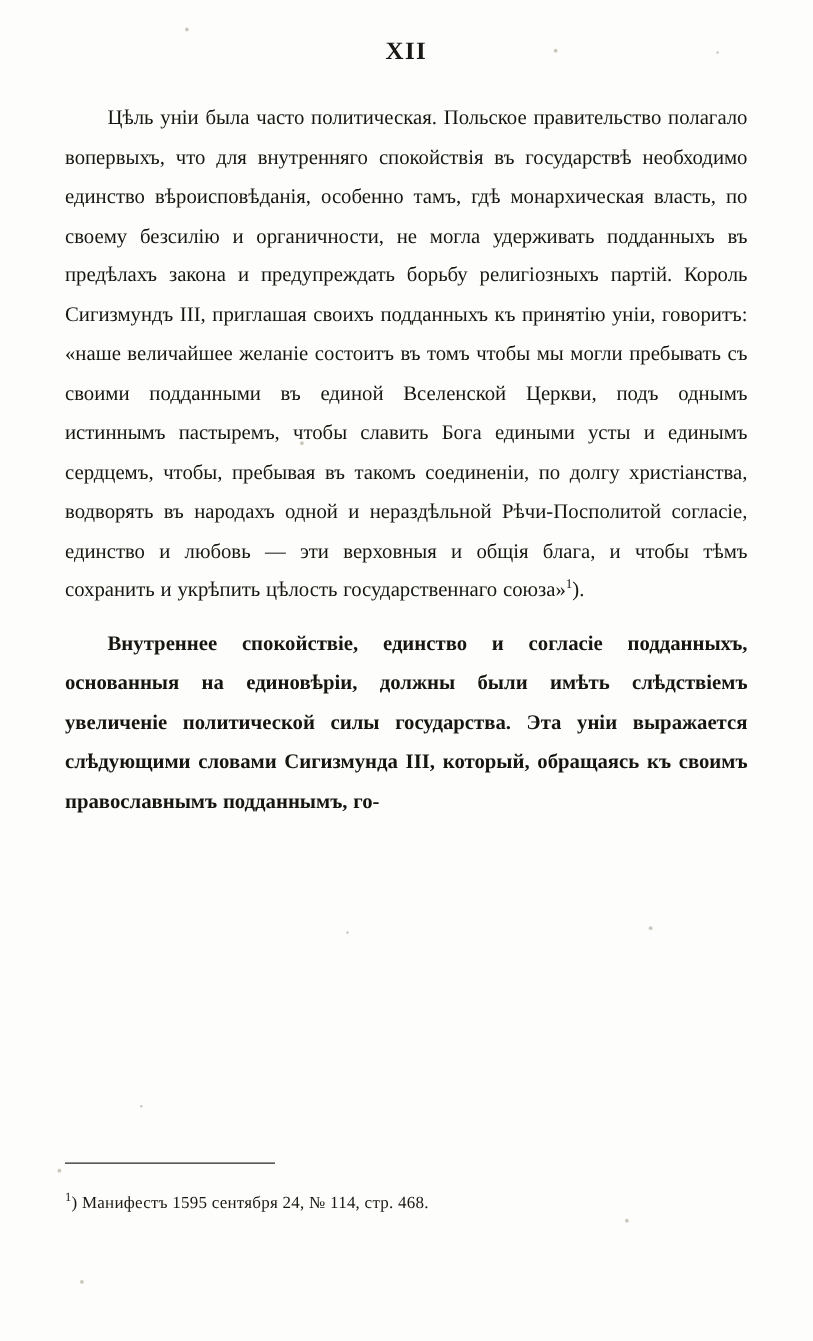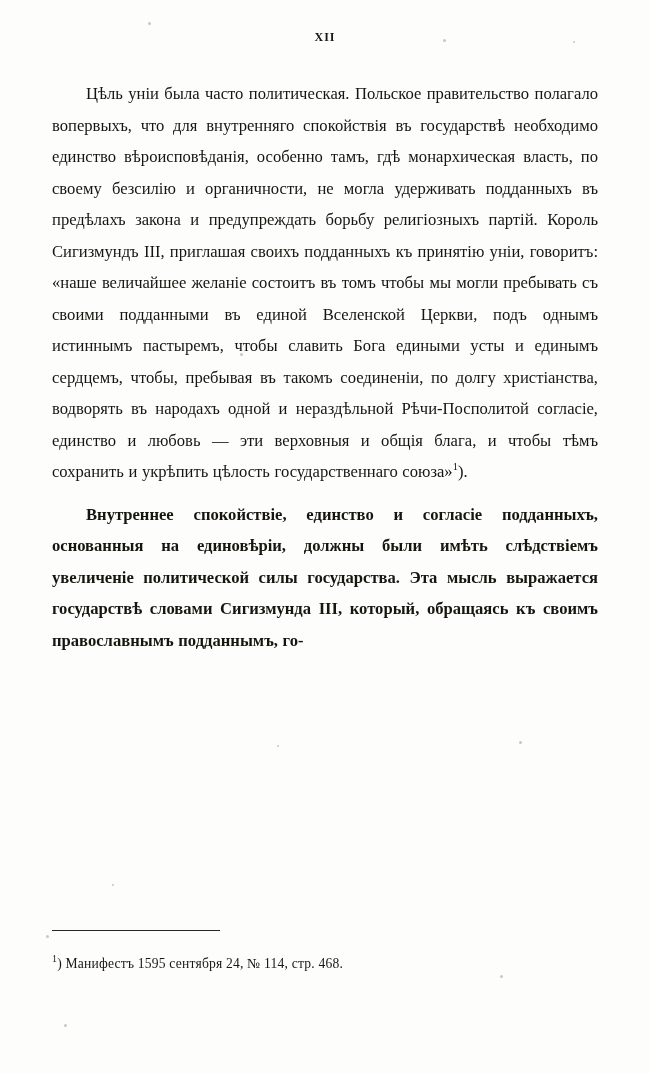--- a/index.html
+++ b/index.html
@@ -22,21 +22,21 @@
     width: 650px;
     height: 1073px;
     background: #fdfdfb;
   }
   .page-number {
     position: absolute;
     top: 30px;
     left: 0;
     width: 650px;
     text-align: center;
-    font-size: 12px;
+    font-size: 20px;
     font-weight: bold;
     letter-spacing: 1px;
     color: #1a1814;
   }
   .body-text {
     position: absolute;
     left: 52px;
     top: 78px;
     width: 546px;
   }
@@ -96,21 +96,21 @@
 
 <div class="page">
 
   <div class="page-number">XII</div>
 
   <div class="body-text">
 
 
     <p class="para indent"><span>Цѣль уніи была часто политическая. Польское правительство полагало вопервыхъ, что для внутренняго спокойствія въ государствѣ необходимо единство вѣроисповѣданія, особенно тамъ, гдѣ монархическая власть, по своему безсилію и органичности, не могла удерживать подданныхъ въ предѣлахъ закона и предупреждать борьбу религіозныхъ партій. Король Сигизмундъ III, приглашая своихъ подданныхъ къ принятію уніи, говоритъ: «наше величайшее желаніе состоитъ въ томъ чтобы мы могли пребывать съ своими подданными въ единой Вселенской Церкви, подъ однымъ истиннымъ пастыремъ, чтобы славить Бога едиными усты и единымъ сердцемъ, чтобы, пребывая въ такомъ соединеніи, по долгу христіанства, водворять въ народахъ одной и нераздѣльной Рѣчи-Посполитой согласіе, единство и любовь — эти верховныя и общія блага, и чтобы тѣмъ сохранить и укрѣпить цѣлость государственнаго союза»</span><sup class="fn-marker">1</sup><span>).</span></p>
 
-    <p class="para indent"><span>Внутреннее спокойствіе, единство и согласіе подданныхъ, основанныя на единовѣріи, должны были имѣть слѣдствіемъ увеличеніе политической силы государства. Эта мысль выражается государствѣ словами Сигизмунда III, который, обращаясь къ своимъ православнымъ подданнымъ, го-</span></p>
+    <p class="para indent"><span>Внутреннее спокойствіе, единство и согласіе подданныхъ, основанныя на единовѣріи, должны были имѣть слѣдствіемъ увеличеніе политической силы государства. Эта уніи выражается слѣдующими словами Сигизмунда III, который, обращаясь къ своимъ православнымъ подданнымъ, го-</span></p>
 
   </div>
 
   <div class="footnote-area">
     <div class="footnote-rule"></div>
     <div class="footnote-text"><sup>1</sup><span>) Манифестъ 1595 сентября 24, № 114, стр. 468.</span></div>
   </div>
 
   <span class="speck" style="left:148px;top:22px;width:3px;height:3px;"></span>
   <span class="speck" style="left:443px;top:39px;width:3px;height:3px;"></span>

